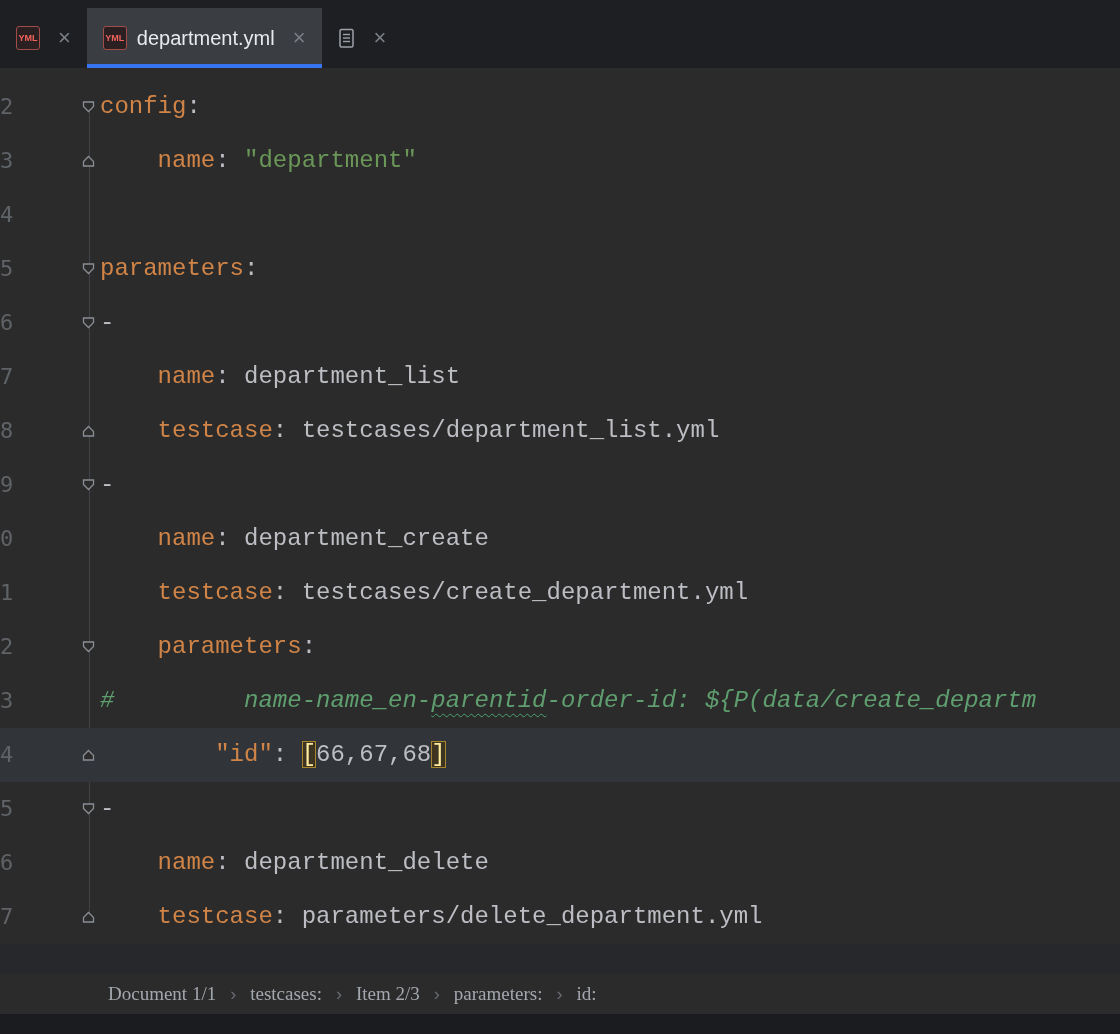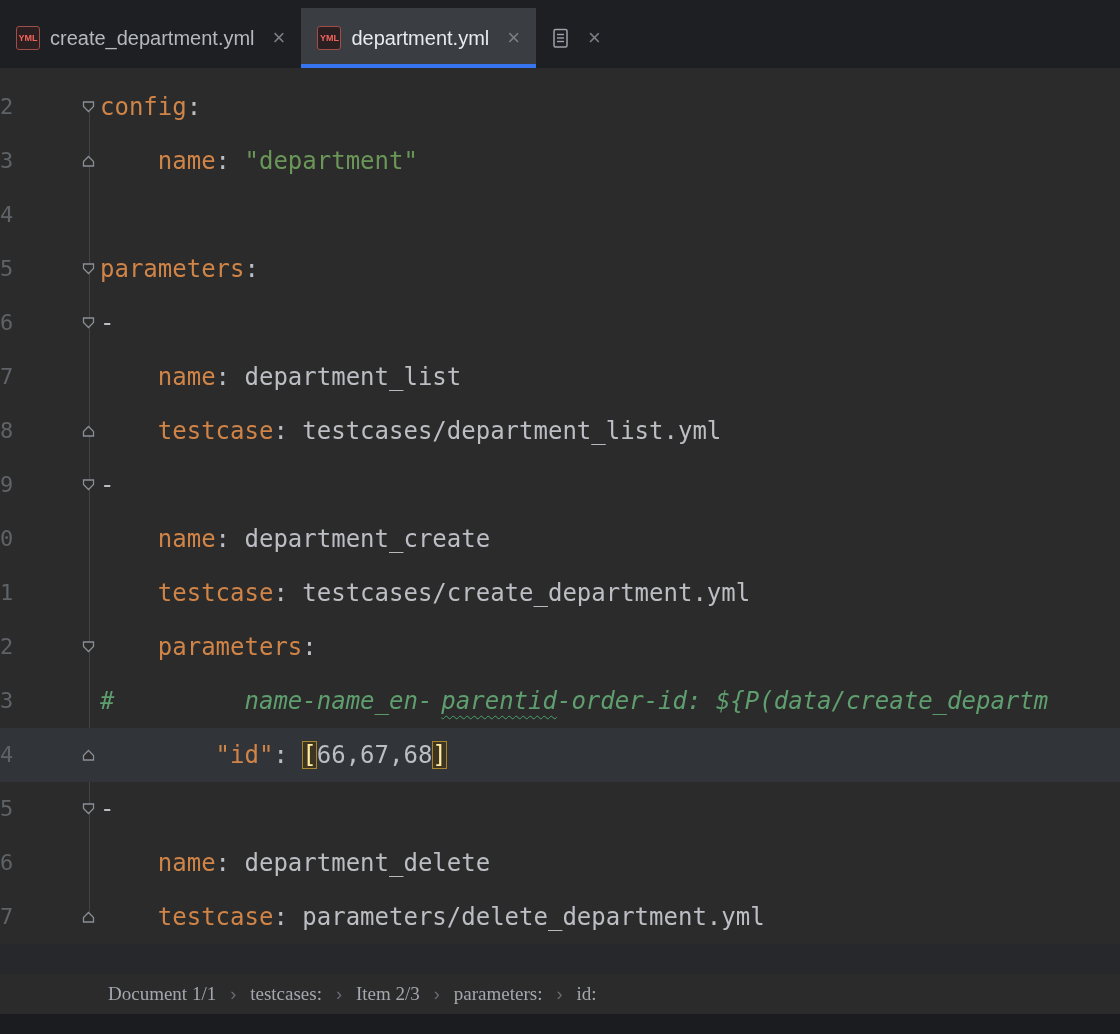--- a/index.html
+++ b/index.html
@@ -59,26 +59,26 @@
     background:#404449;z-index:0;
   }
   .line{display:flex;height:54px;line-height:54px;position:relative;z-index:1;}
   .line.current{background:var(--current-line);}
   .num{
     width:16px;flex:none;overflow:hidden;color:#5f6367;
     font-size:22px;text-align:left;
   }
   .gutter{width:84px;flex:none;position:relative;}
   .gutter svg{position:absolute;left:66px;top:50%;transform:translateY(-50%);}
-  .code{white-space:pre;flex:1;overflow:hidden;color:var(--text);}
+  .code{white-space:pre;flex:1;overflow:hidden;color:var(--text);font-family:Liberation Mono, monospace;}
   .k{color:var(--key);}
   .t{color:var(--text);}
   .s{color:var(--string);}
   .c,.cw{color:var(--comment);font-style:italic;}
-  .cw{text-decoration:underline wavy #4aa36c 1px;text-underline-offset:6px;margin-left:9px;}
+  .cw{text-decoration:underline wavy #4aa36c 1px;text-underline-offset:6px;}
   .br{
     color:var(--bracket);background:#3d3522;
     box-shadow:0 0 0 1px #a8862c inset;
   }
 
   
   .strip{height:30px;background:#26282b;}
   .breadcrumbs{
     height:40px;background:var(--editor-bg);
     display:flex;align-items:center;gap:14px;
@@ -87,21 +87,20 @@
   .crumb{white-space:nowrap;font-family:Liberation Serif, serif;}
   .crumb-sep{color:#696d73;font-size:18px;}
   .bottombar{height:20px;background:#1b1c1f;}
 </style>
 </head>
 <body>
 
 <div class="tabbar">
   <div class="tab">
     <span class="yml-badge">YML</span>
-    <span class="tab-label">create_department.yml</span>
     <span class="close">×</span>
   </div>
   <div class="tab active">
     <span class="yml-badge">YML</span>
     <span class="tab-label">department.yml</span>
     <span class="close">×</span>
   </div>
   <div class="tab">
     <span class="csv-icon">
       <svg width="18" height="21" viewBox="0 0 18 21">

